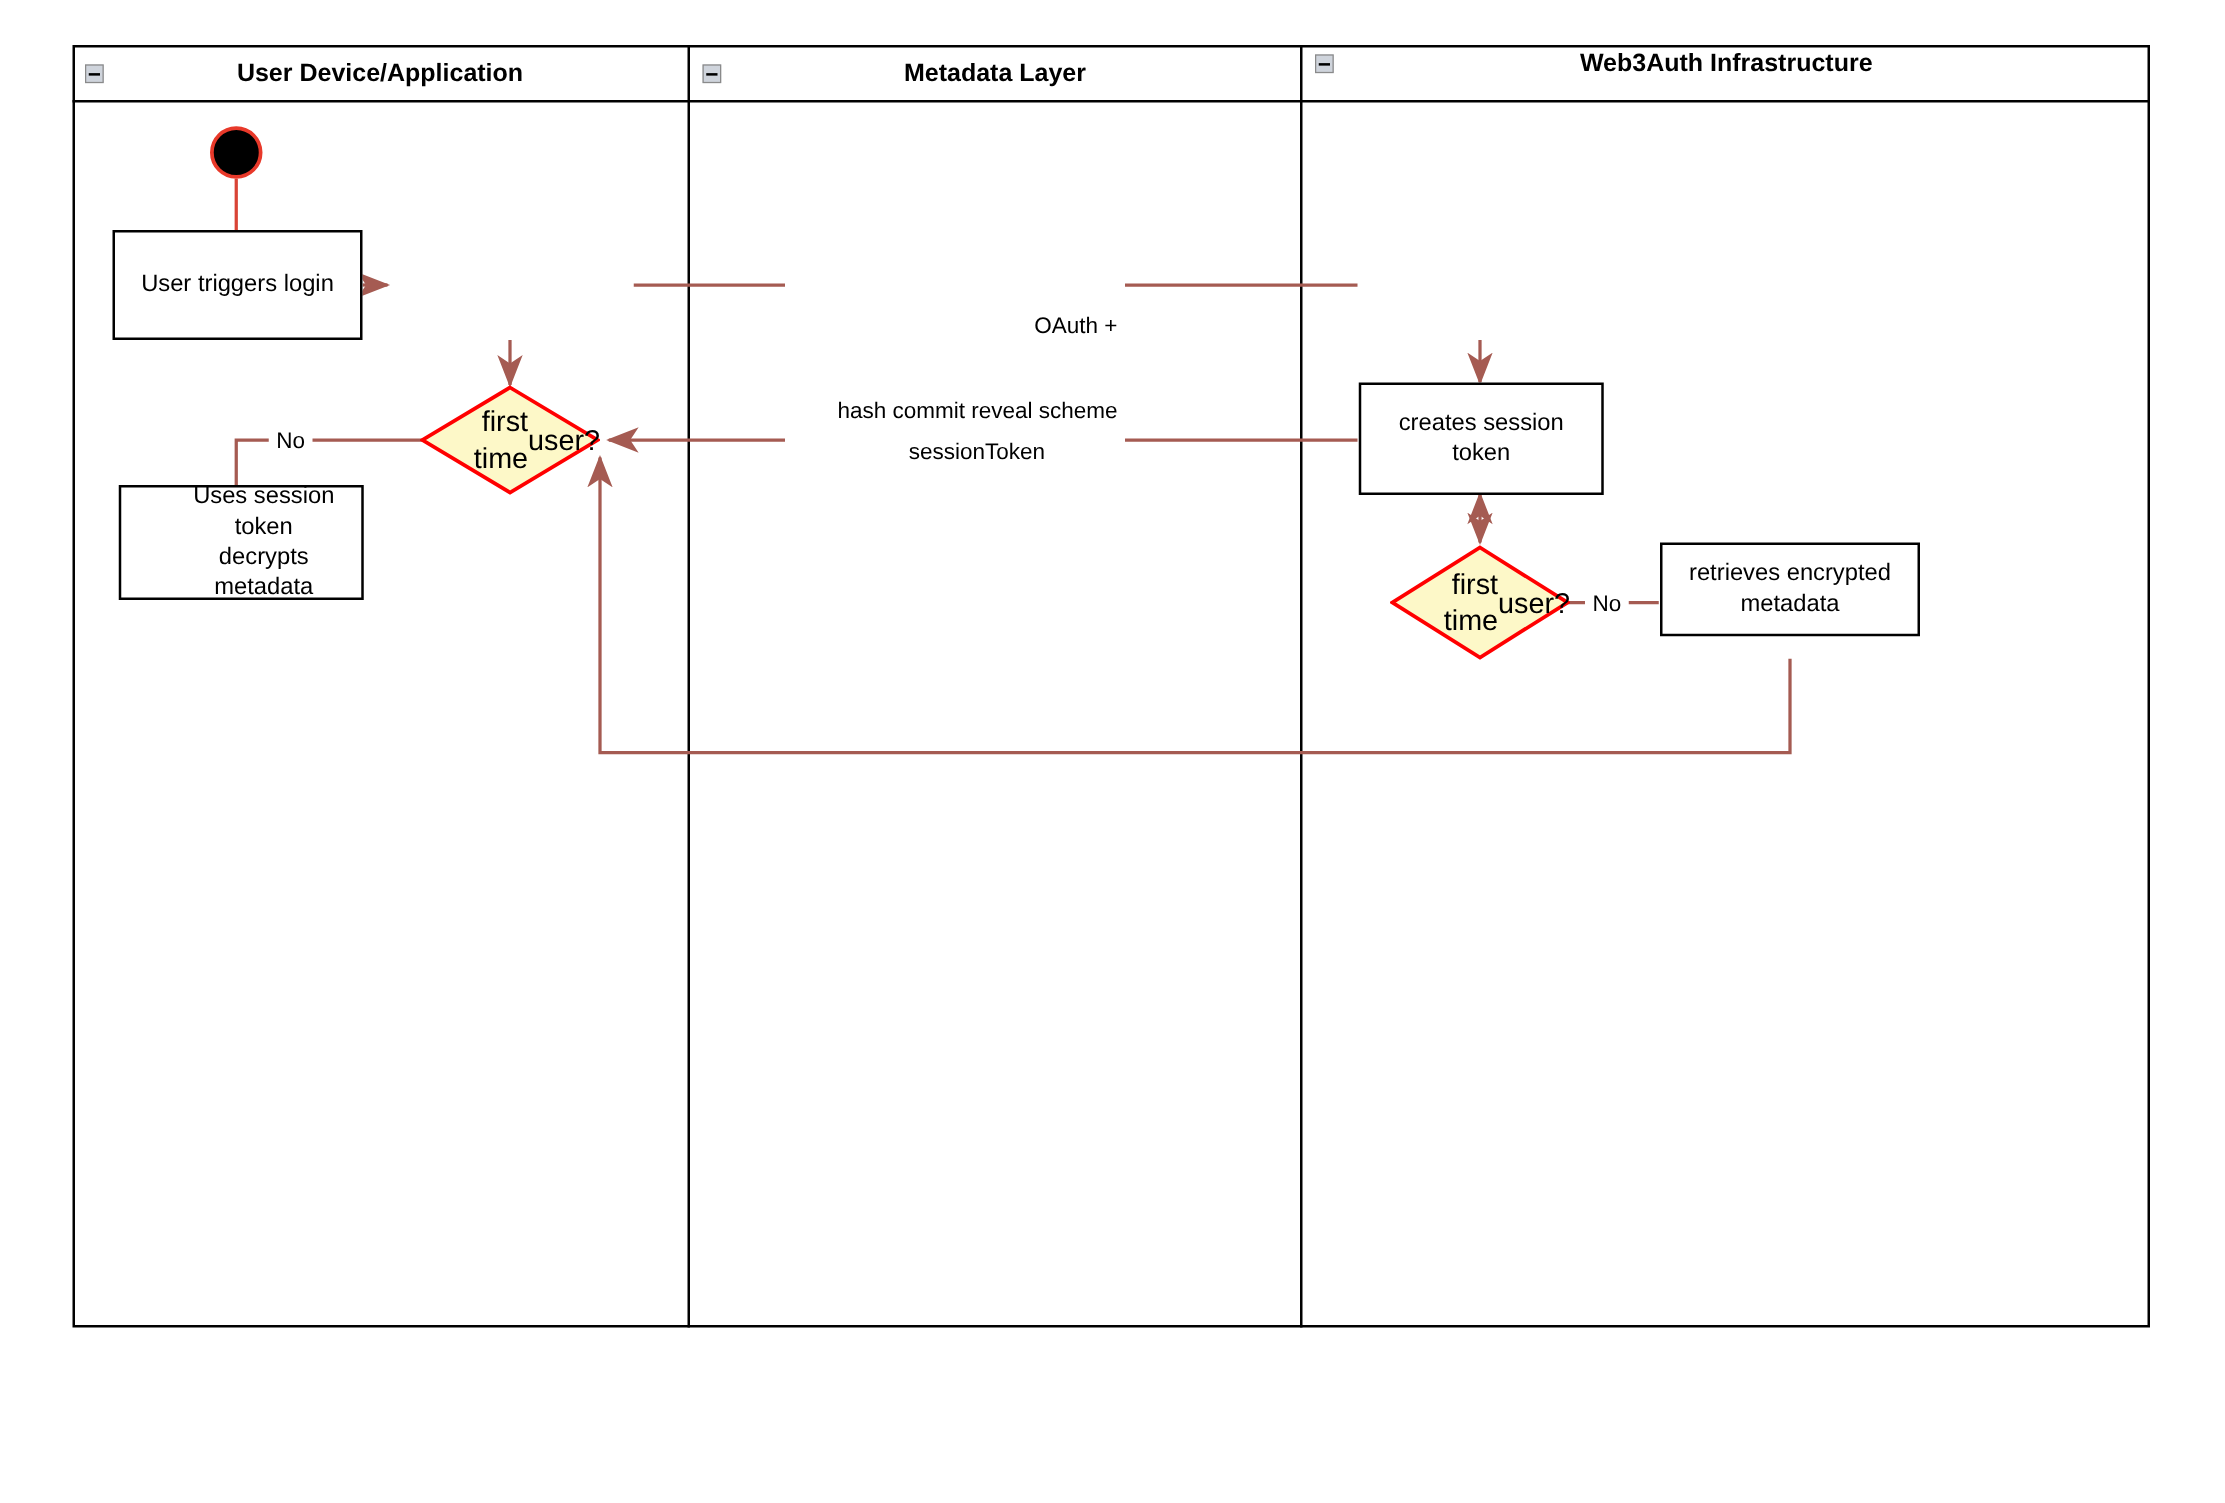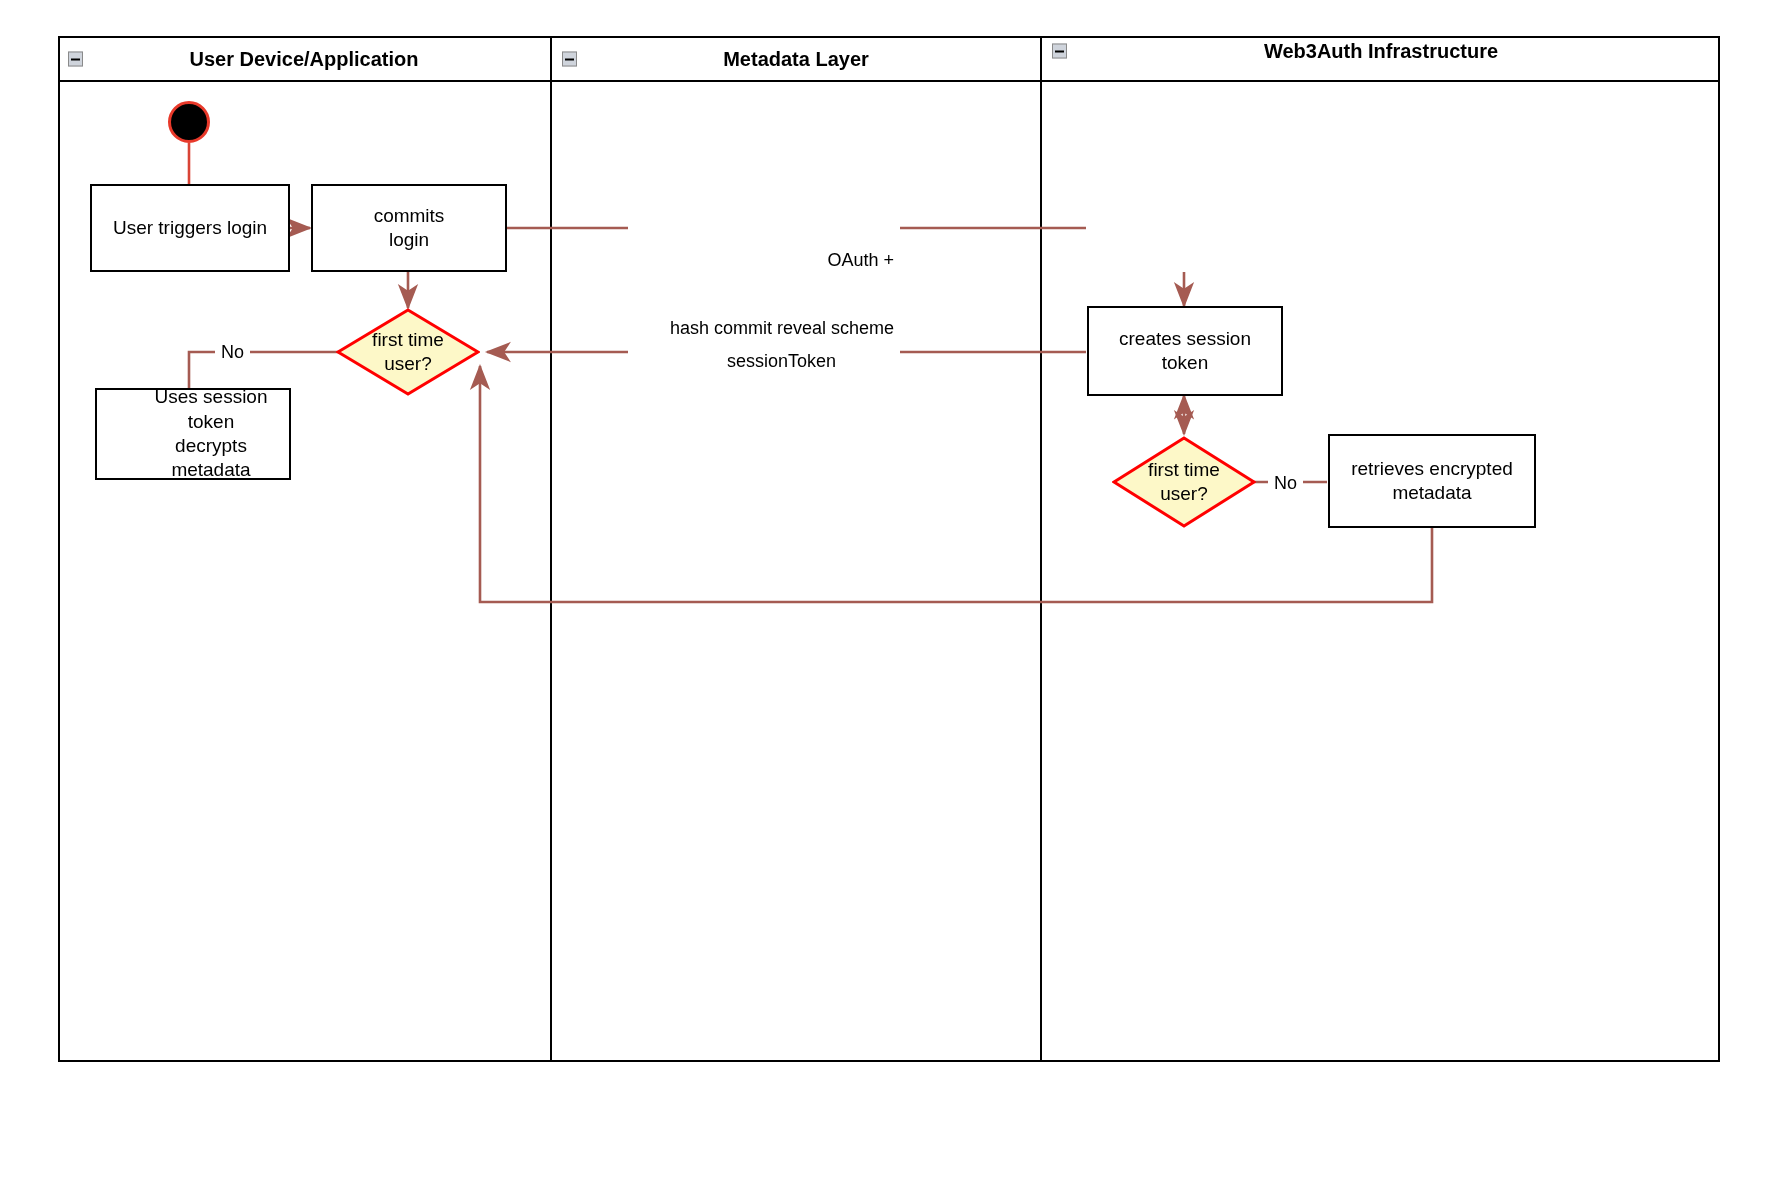--- a/index.html
+++ b/index.html
@@ -89,25 +89,25 @@
     z-index: 5;
   }
   .diamond-wrap svg { display: block; }
   .diamond-label {
     position: absolute;
     left: 0;
     top: 0;
     width: 100%;
     height: 100%;
     display: flex;
-    flex-direction: column;
-    align-items: center;
-    justify-content: center;
-    text-align: left;
-    font-size: 19px;
+    flex-direction: row;
+    align-items: center;
+    justify-content: center;
+    text-align: right;
+    font-size: 23px;
     color: #000000;
     line-height: 1.25;
     font-family: "Liberation Sans", sans-serif;
     pointer-events: none;
   }
   
   .edge-layer {
     position: absolute;
     left: 0;
     top: 0;
@@ -185,24 +185,20 @@
 
     <polyline points="1432,527 1432,602 480,602 480,366" fill="none" stroke="#a55b52" stroke-width="2.6" marker-end="url(#arrowEnd)"></polyline>
   </svg>
 
   <div class="start-node" style="left:168px; top:101px; width:42px; height:42px;"></div>
 
   <div class="node-box" style="left:90px; top:184px; width:200px; height:88px;">
     <span>User triggers login</span>
   </div>
 
-  <div class="node-box" style="left:311px; top:184px; width:196px; height:88px; flex-direction:column;">
-    <span>commits</span>
-    <span>login</span>
-  </div>
 
   <div class="diamond-wrap" style="left:336px; top:308px; width:144px; height:88px;">
     <svg width="144" height="88" viewBox="0 0 144 88">
       <polygon points="72,2 142,44 72,86 2,44" fill="#fdf8c8" stroke="#ff0000" stroke-width="3"></polygon>
     </svg>
     <div class="diamond-label">
       <span>first time</span>
       <span>user?</span>
     </div>
   </div>
@@ -222,21 +218,21 @@
   <div class="diamond-wrap" style="left:1112px; top:436px; width:144px; height:92px;">
     <svg width="144" height="92" viewBox="0 0 144 92">
       <polygon points="72,2 142,46 72,90 2,46" fill="#fdf8c8" stroke="#ff0000" stroke-width="3"></polygon>
     </svg>
     <div class="diamond-label">
       <span>first time</span>
       <span>user?</span>
     </div>
   </div>
 
-  <div class="node-box" style="left:1328px; top:434px; width:208px; height:94px; flex-direction:column;">
+  <div class="node-box" style="left:1328px; top:434px; width:208px; height:75px; flex-direction:column;">
     <span>retrieves encrypted</span>
     <span>metadata</span>
   </div>
 
   <div class="edge-label" style="left:628px; top:202px; width:260px; text-align:right; padding:2px 6px;">
     <div>OAuth +</div>
     <div>hash commit reveal scheme</div>
   </div>
 
   <div class="edge-label" style="left:700px; top:348px; width:130px; padding:2px 6px;">sessionToken</div>

